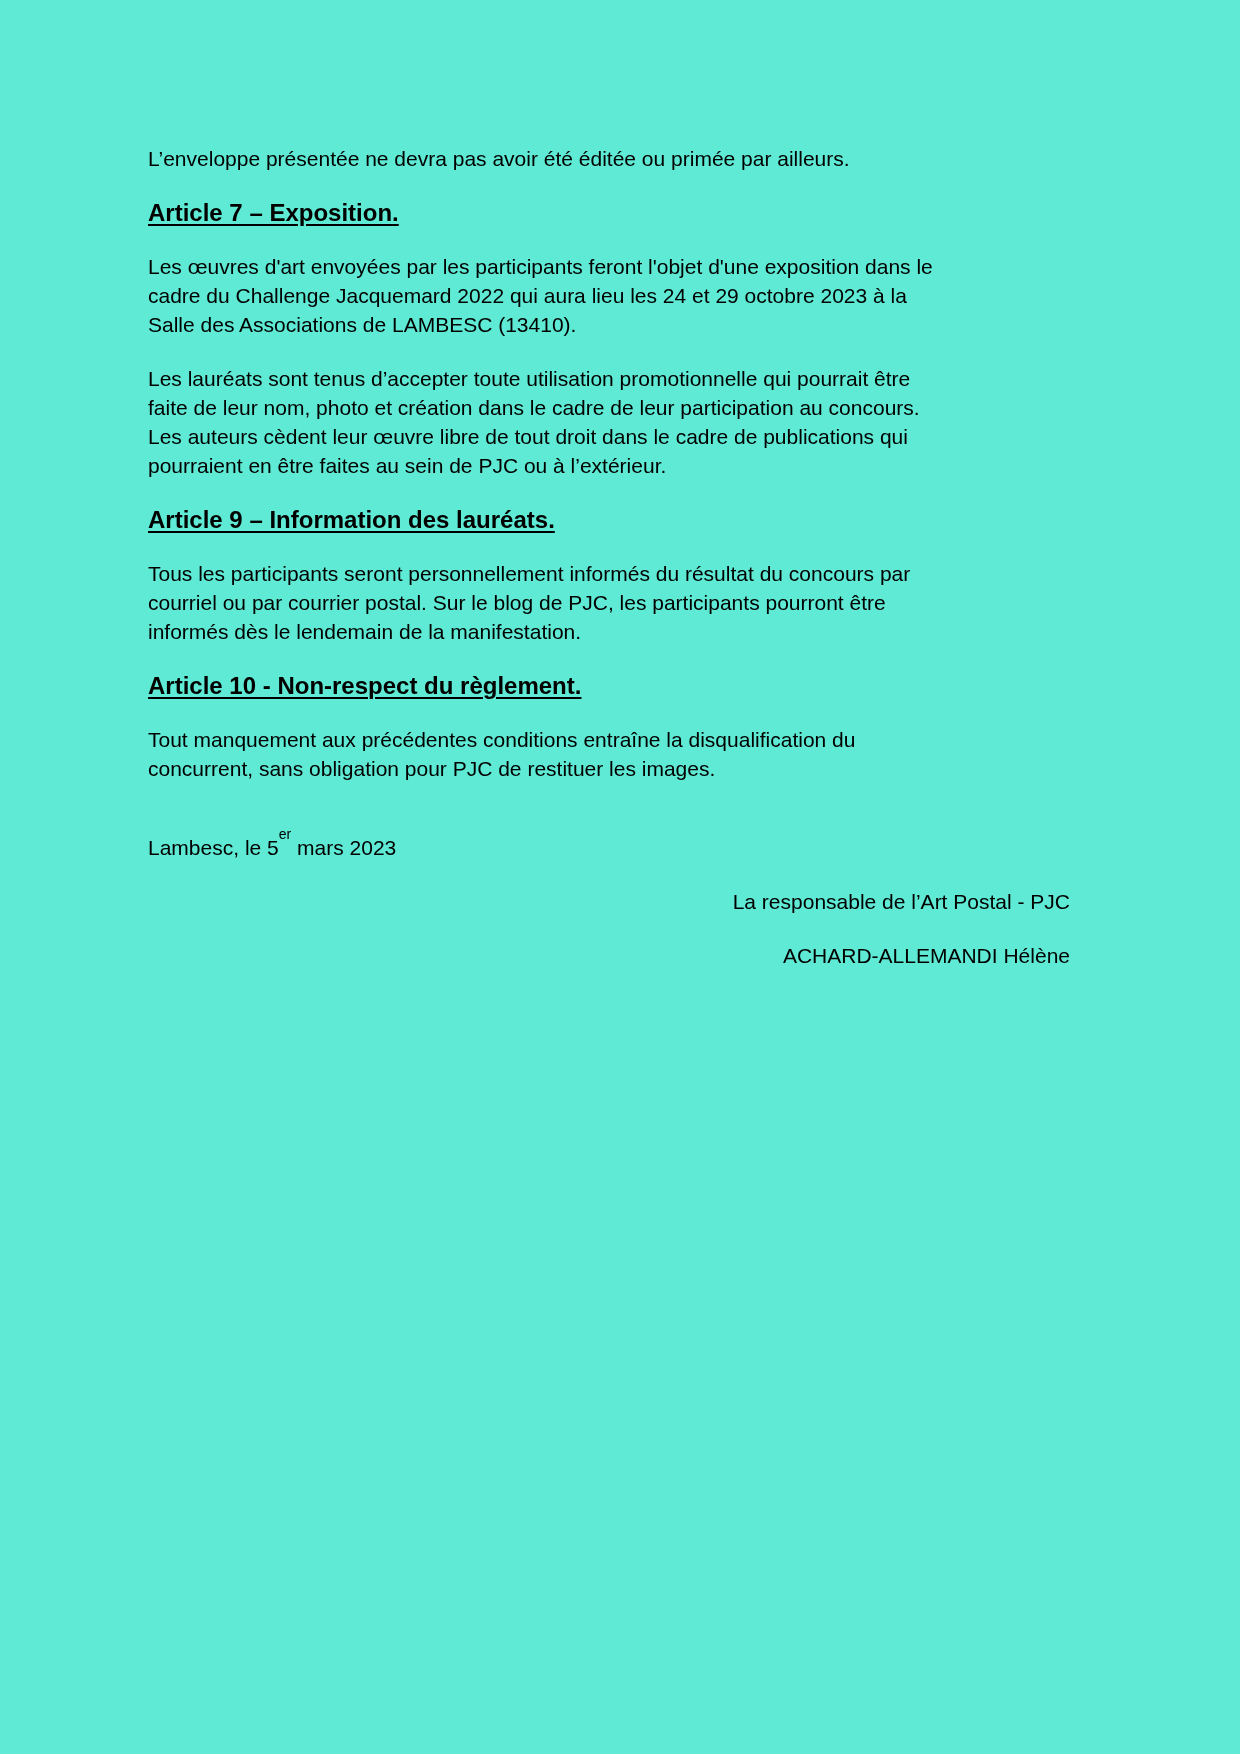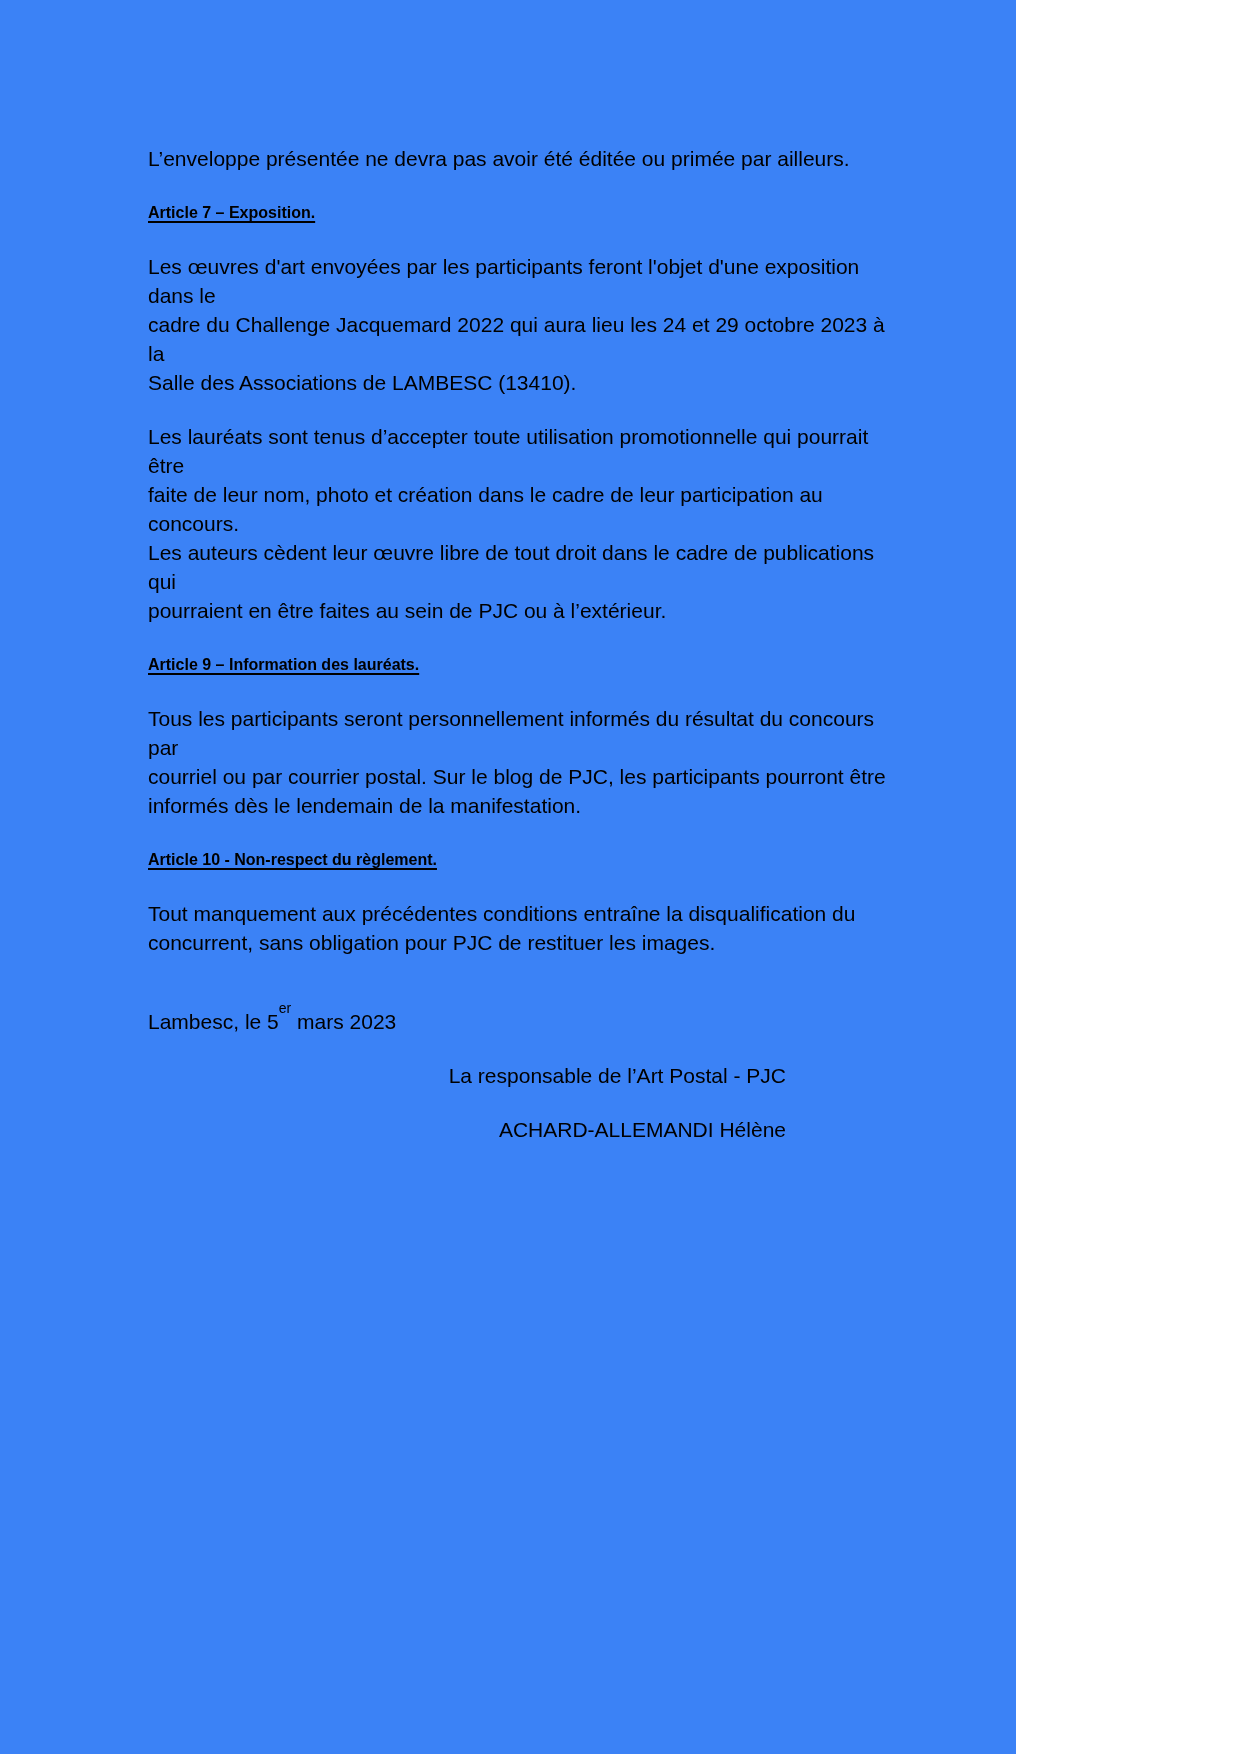--- a/index.html
+++ b/index.html
@@ -2,57 +2,57 @@
 <html><head>
 <meta charset="utf-8">
 <style>
   html, body {
     margin: 0;
     padding: 0;
     background: #ffffff;
   }
   .page {
     position: relative;
-    width: 1016px;
+    width: 1240px;
     height: 1754px;
     box-sizing: border-box;
-    background: #3b82f6;
+    background: #5eead4;
     color: #000000;
     font-family: "Liberation Sans", "DejaVu Sans", sans-serif;
     font-size: 21px;
     line-height: 29px;
-    padding: 144px 116px 40px 148px;
+    padding: 144px 80px 40px 148px;
     overflow: hidden;
   }
   .body {
     margin: 0 0 25px 0;
     white-space: pre-line;
   }
   .heading {
-    font-size: 16px;
+    font-size: 24px;
     line-height: 29px;
     font-weight: 700;
     margin: 0 0 25px 0;
     text-decoration: underline;
     text-decoration-thickness: 2px;
     text-underline-offset: 3px;
   }
   .date-line {
     margin-top: 50px;
     white-space: normal;
   }
   .sup {
     font-size: 14px;
     line-height: 0;
     position: relative;
     top: -8px;
   }
   .signature {
     text-align: right;
-    margin-right: 114px;
+    margin-right: 90px;
   }
 </style>
 </head>
 <body>
 
 <div class="page">
 
   <p class="body">L’enveloppe présentée ne devra pas avoir été éditée ou primée par ailleurs.</p>
 
   <h2 class="heading">Article 7 – Exposition.</h2>

